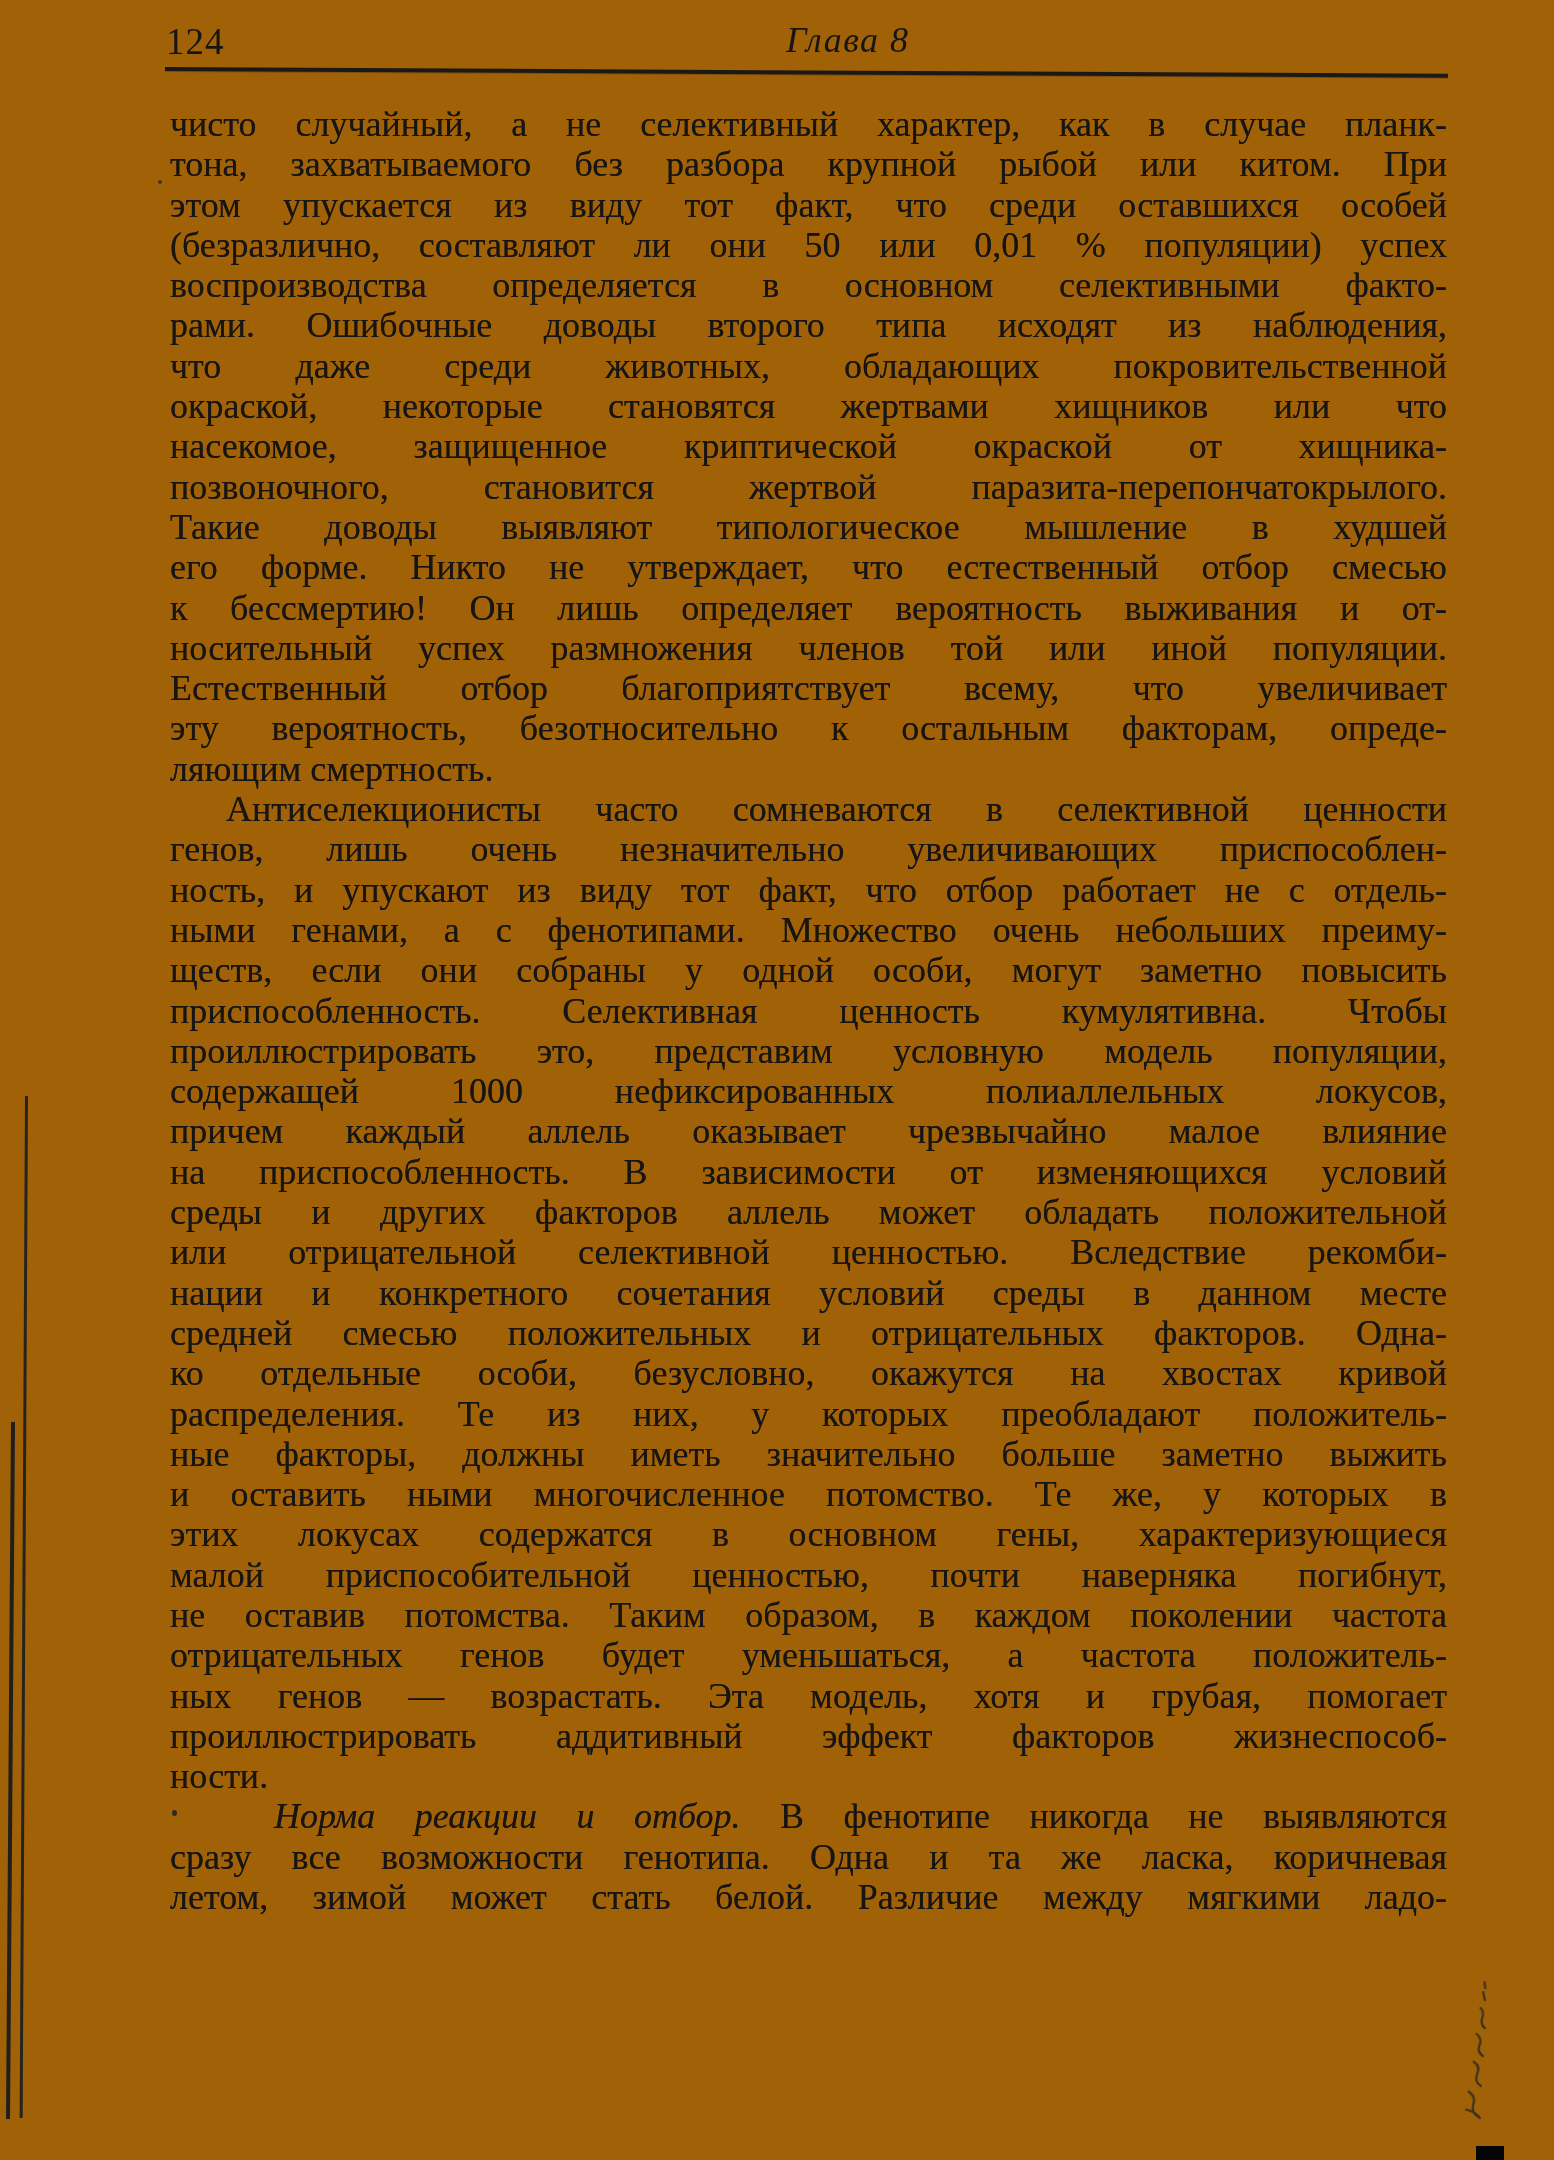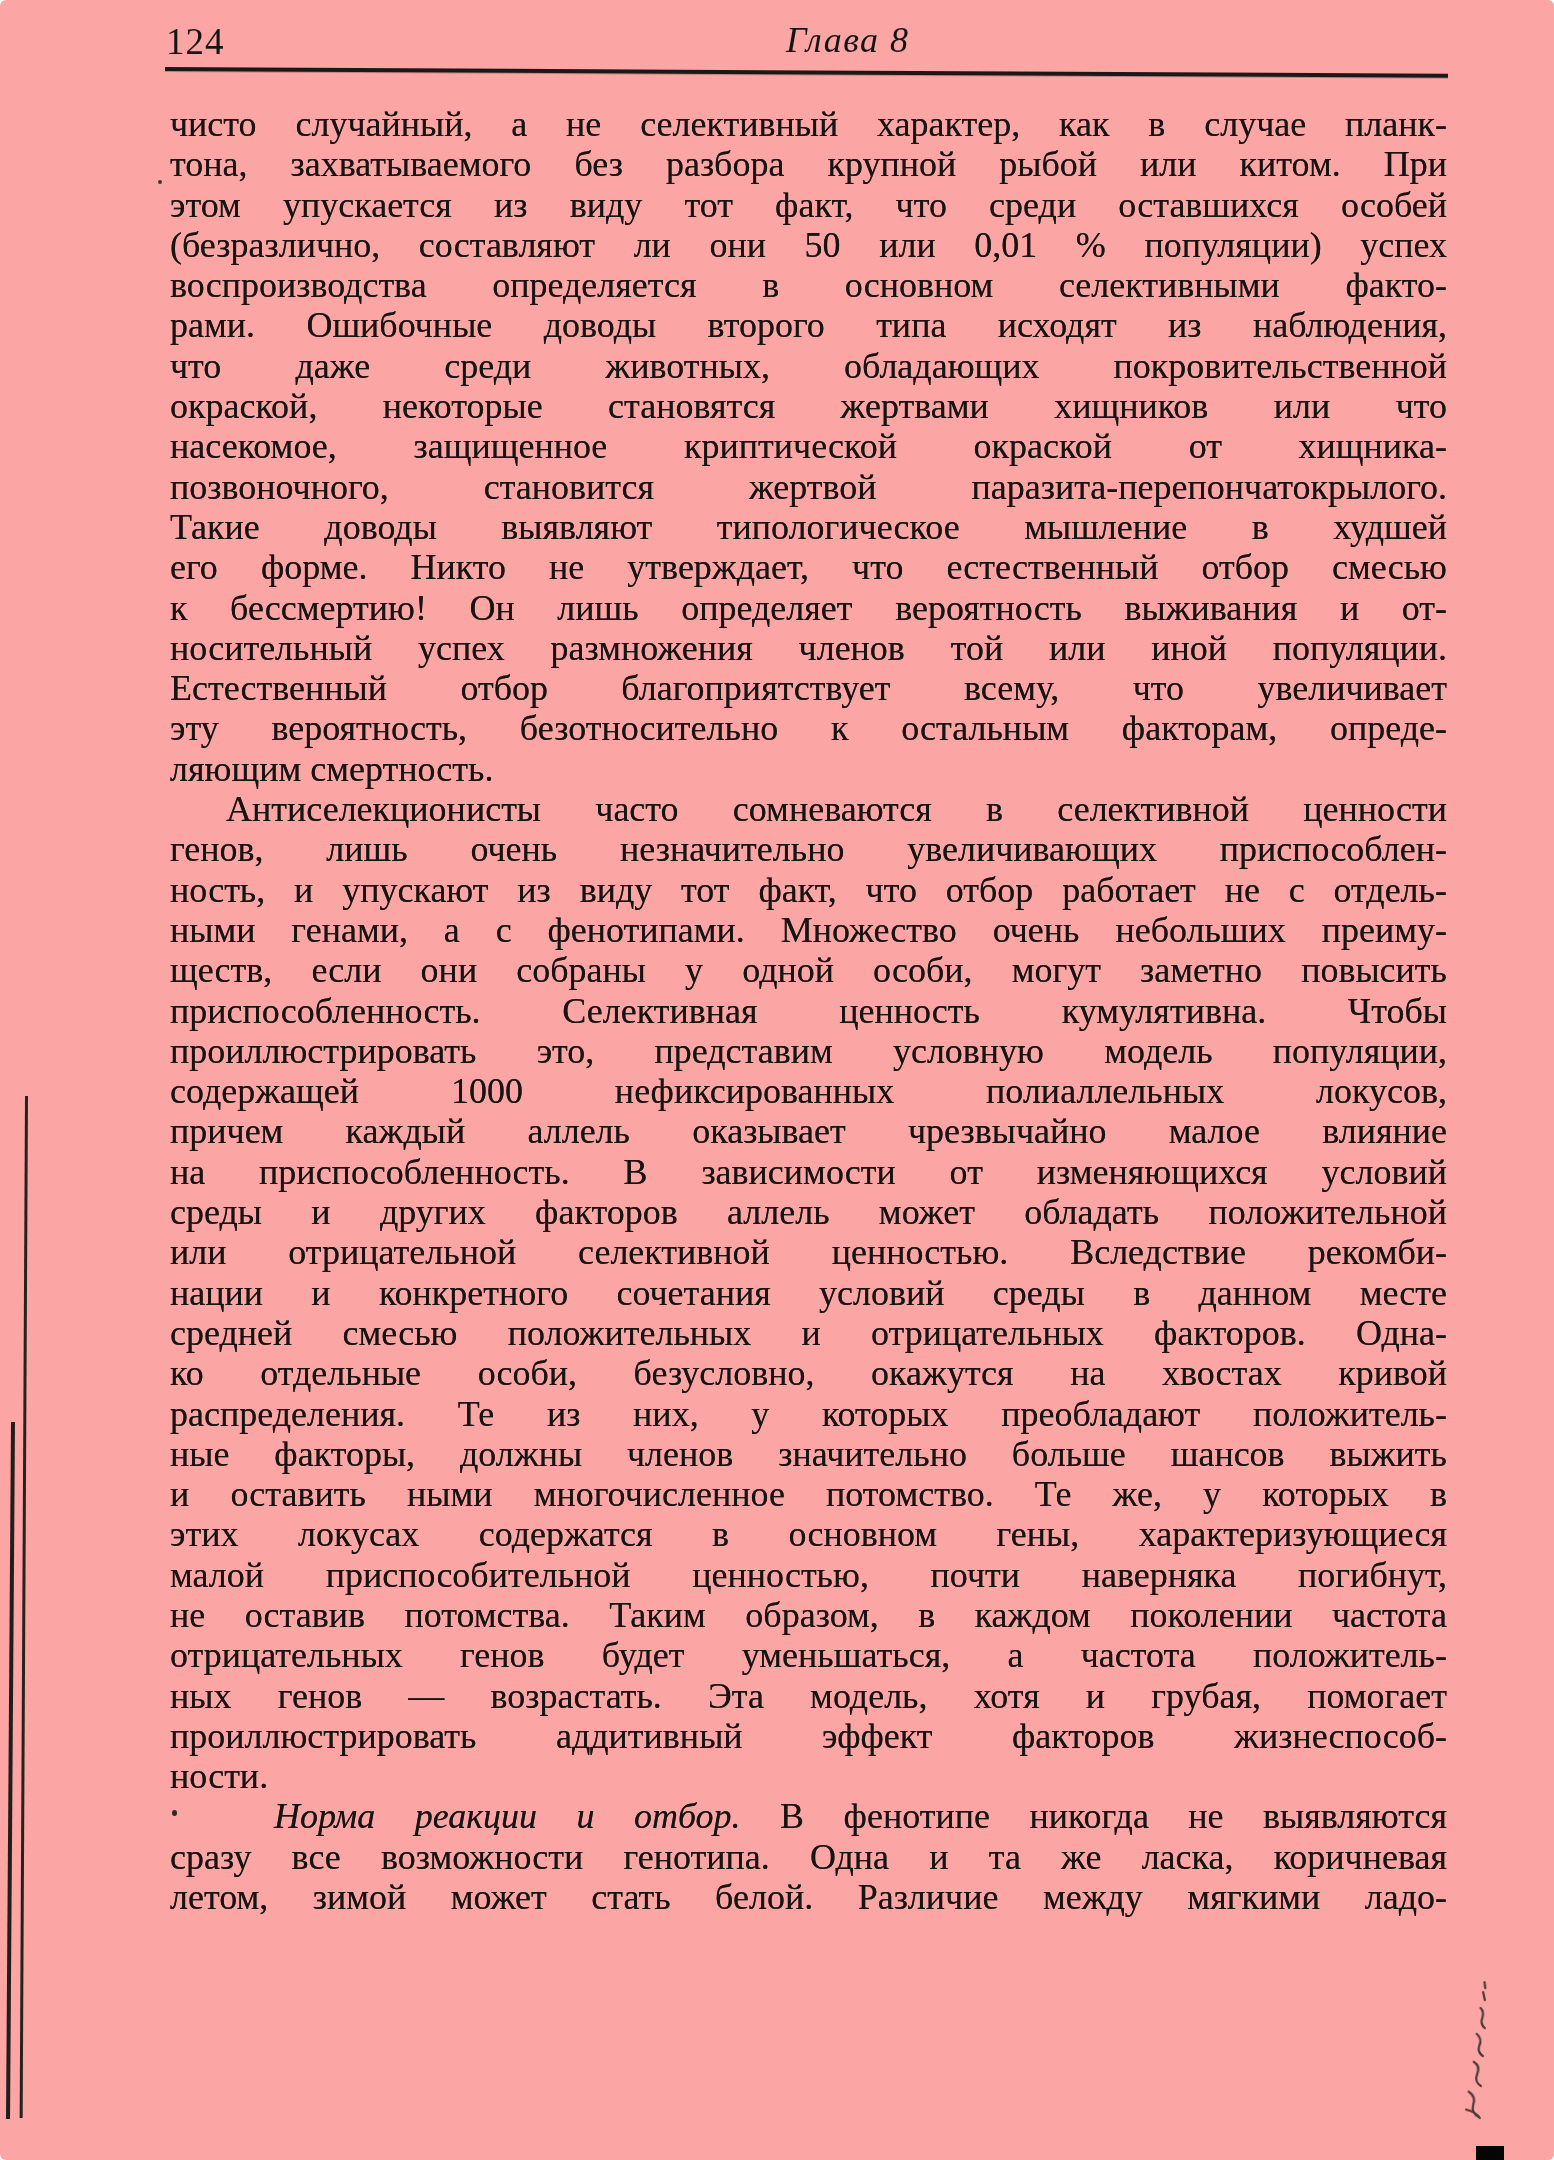--- a/index.html
+++ b/index.html
@@ -1,24 +1,23 @@
 <!DOCTYPE html>
 <html><head>
 <meta charset="utf-8">
 <style>
   html, body { margin: 0; padding: 0; }
   .page {
     position: relative;
     width: 1554px;
     height: 2160px;
-    background: #fca5a5;
+    background: #a16207;
     overflow: hidden;
     font-family: "Liberation Serif", "DejaVu Serif", serif;
     color: #171513;
-    border-radius: 6px;
   }
   
   .page-number {
     position: absolute;
     left: 166px; top: 20px;
     font-size: 37px;
     letter-spacing: 1px;
   }
   .chapter-header {
     position: absolute;
@@ -137,21 +136,21 @@
       <div class="line">проиллюстрировать это, представим условную модель популяции,</div>
       <div class="line">содержащей 1000 нефиксированных полиаллельных локусов,</div>
       <div class="line">причем каждый аллель оказывает чрезвычайно малое влияние</div>
       <div class="line">на приспособленность. В зависимости от изменяющихся условий</div>
       <div class="line">среды и других факторов аллель может обладать положительной</div>
       <div class="line">или отрицательной селективной ценностью. Вследствие рекомби-</div>
       <div class="line">нации и конкретного сочетания условий среды в данном месте</div>
       <div class="line">средней смесью положительных и отрицательных факторов. Одна-</div>
       <div class="line">ко отдельные особи, безусловно, окажутся на хвостах кривой</div>
       <div class="line">распределения. Те из них, у которых преобладают положитель-</div>
-      <div class="line">ные факторы, должны членов значительно больше шансов выжить</div>
+      <div class="line">ные факторы, должны иметь значительно больше заметно выжить</div>
       <div class="line">и оставить ными многочисленное потомство. Те же, у которых в</div>
       <div class="line">этих локусах содержатся в основном гены, характеризующиеся</div>
       <div class="line">малой приспособительной ценностью, почти наверняка погибнут,</div>
       <div class="line">не оставив потомства. Таким образом, в каждом поколении частота</div>
       <div class="line">отрицательных генов будет уменьшаться, а частота положитель-</div>
       <div class="line">ных генов — возрастать. Эта модель, хотя и грубая, помогает</div>
       <div class="line">проиллюстрировать аддитивный эффект факторов жизнеспособ-</div>
       <div class="line para-end">ности.</div>
       <div class="line indent"><span class="lead-italic">Норма реакции и отбор.</span> В фенотипе никогда не выявляются</div>
       <div class="line">сразу все возможности генотипа. Одна и та же ласка, коричневая</div>

